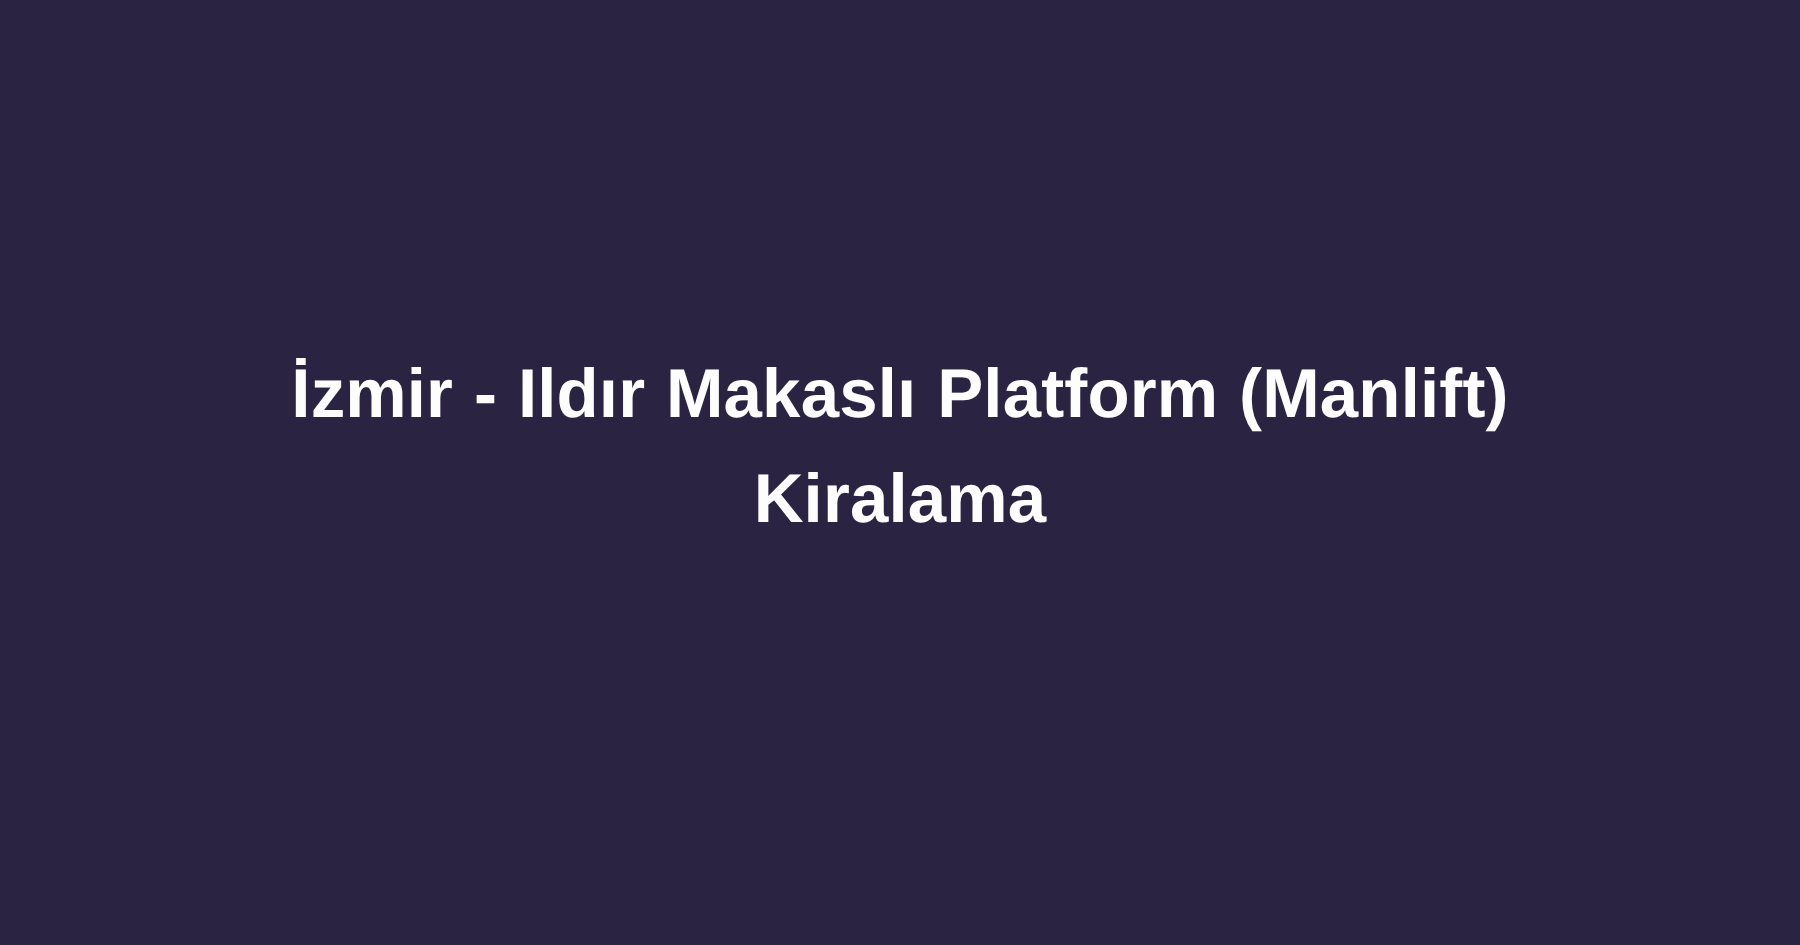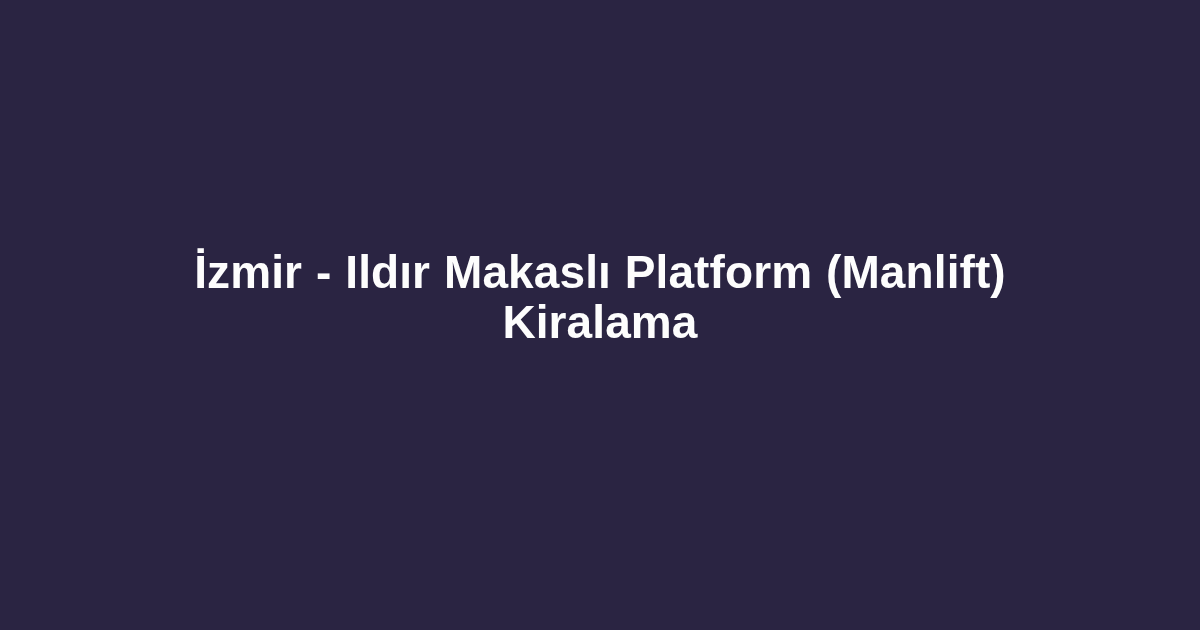--- a/index.html
+++ b/index.html
@@ -37,21 +37,21 @@
     
     transform: translateY(-18px);
   }
 
   .og-title {
     margin: 4px;
     color: #fdfdfd;
     font-family: "Liberation Sans", "DejaVu Sans", sans-serif;
     font-size: 46px;
     font-weight: 700;
-    line-height: 50px;
+    line-height: 70px;
     letter-spacing: 0.1px;
     word-spacing: 1px;
     text-align: center;
     white-space: normal;
     overflow-wrap: break-word;
   }
 </style>
 </head>
 <body>
 

